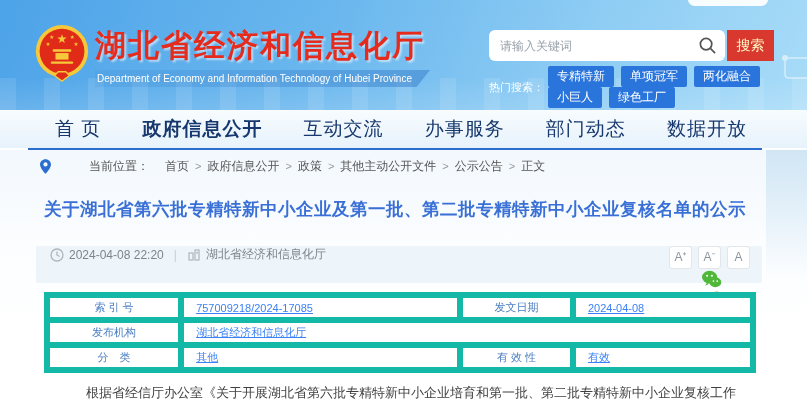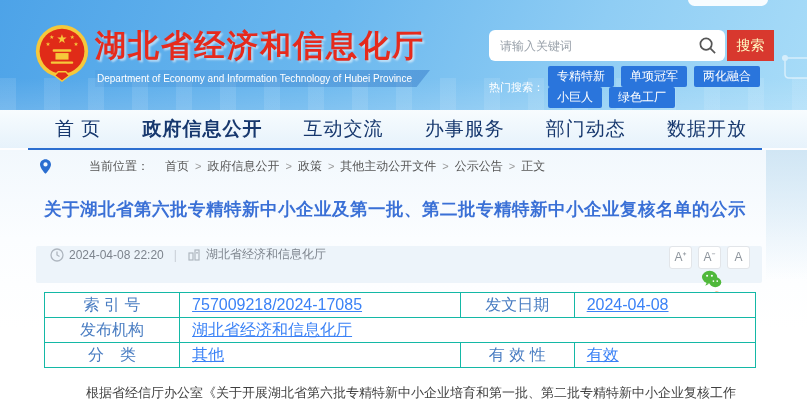--- a/index.html
+++ b/index.html
@@ -67,21 +67,21 @@
   .meta-left { display:flex; align-items:center; font-size:12px; color:#8a9099; }
   .meta-left .txt { color:#7d848d; margin-left:5px; }
   .meta-sep { color:#c9cfd6; margin:0 10px; }
   .meta-right { display:flex; align-items:center;flex-direction:column; }
   .fontsize-btn { width:23px; height:23px; margin-left:6px; background:#fff; border:1px solid #e2e5e9; border-radius:3px;
             color:#8d949c; font-size:12px; line-height:21px; text-align:center; cursor:pointer; }
   .share-ico { width:21px; height:21px; margin-left:10px; cursor:pointer; }
 
   
   .info-table { position:absolute; left:44px; top:292px; width:712px; border-collapse:collapse; table-layout:fixed; }
-  .info-table td { border:1px solid #14b8a6; height:25px; font-size:16px; background:#fff; }
+  .info-table td { border:6px solid #14b8a6; height:25px; font-size:11px; background:#fff; }
   .info-table td.lbl { color:#4a7dc2; text-align:center; }
   .info-table td.val { color:#3b82f6; padding-left:12px;text-decoration:underline; }
 
   
   .body-par { position:absolute; left:60px; top:382px; width:688px; font-size:13px; color:#3f3f3f;
             line-height:1.75; text-indent:2em; }
 </style>
 </head>
 <body>
 

